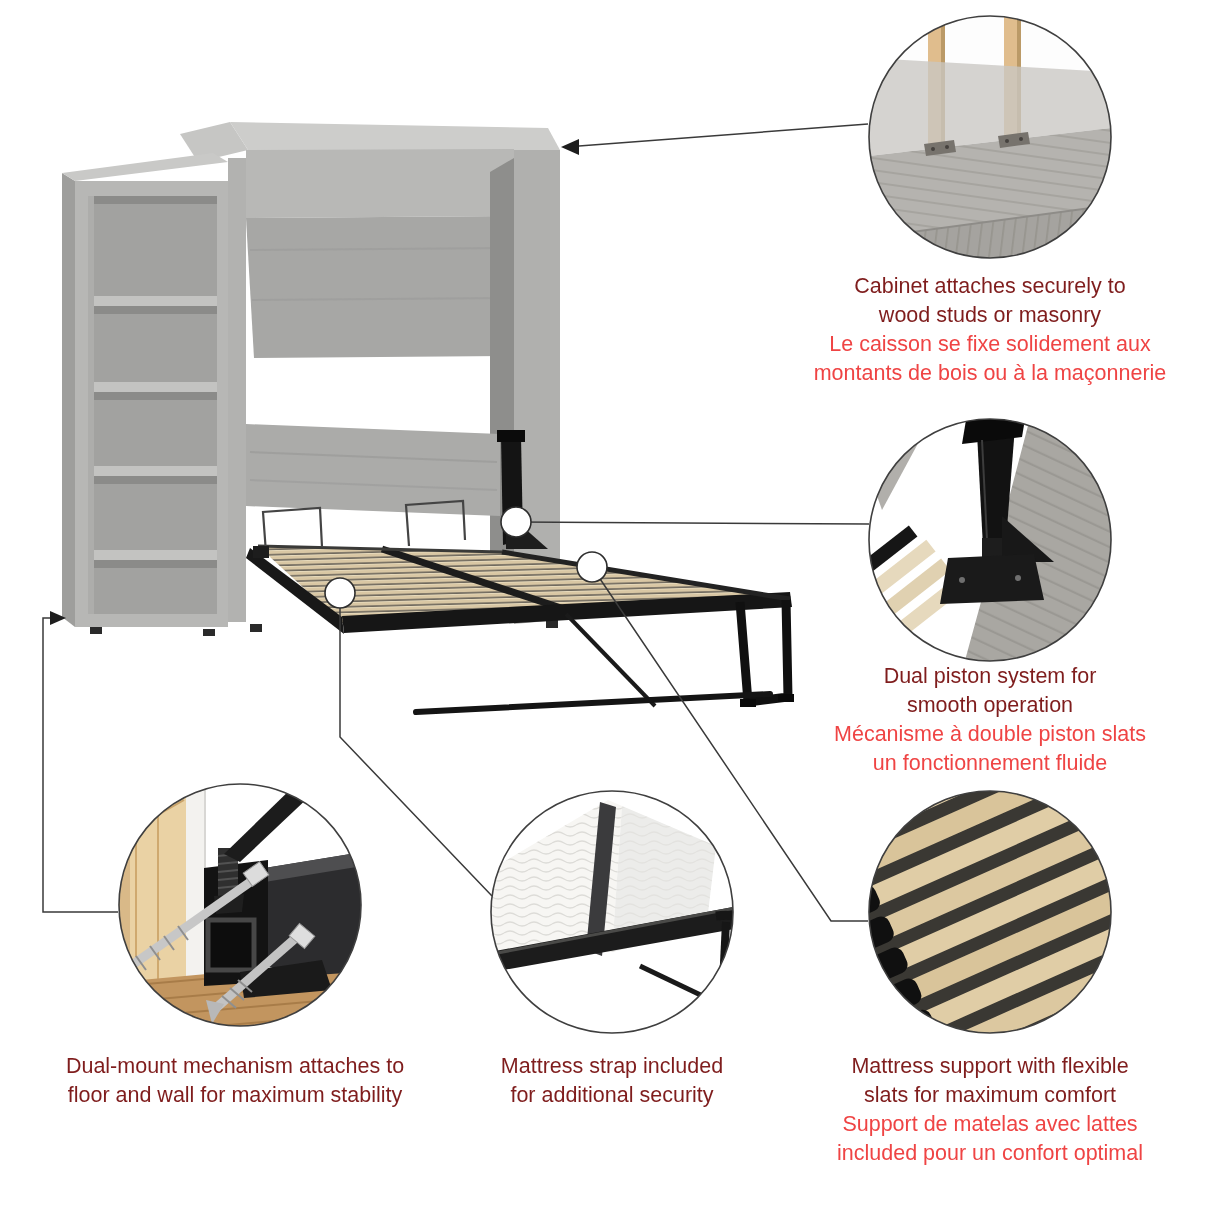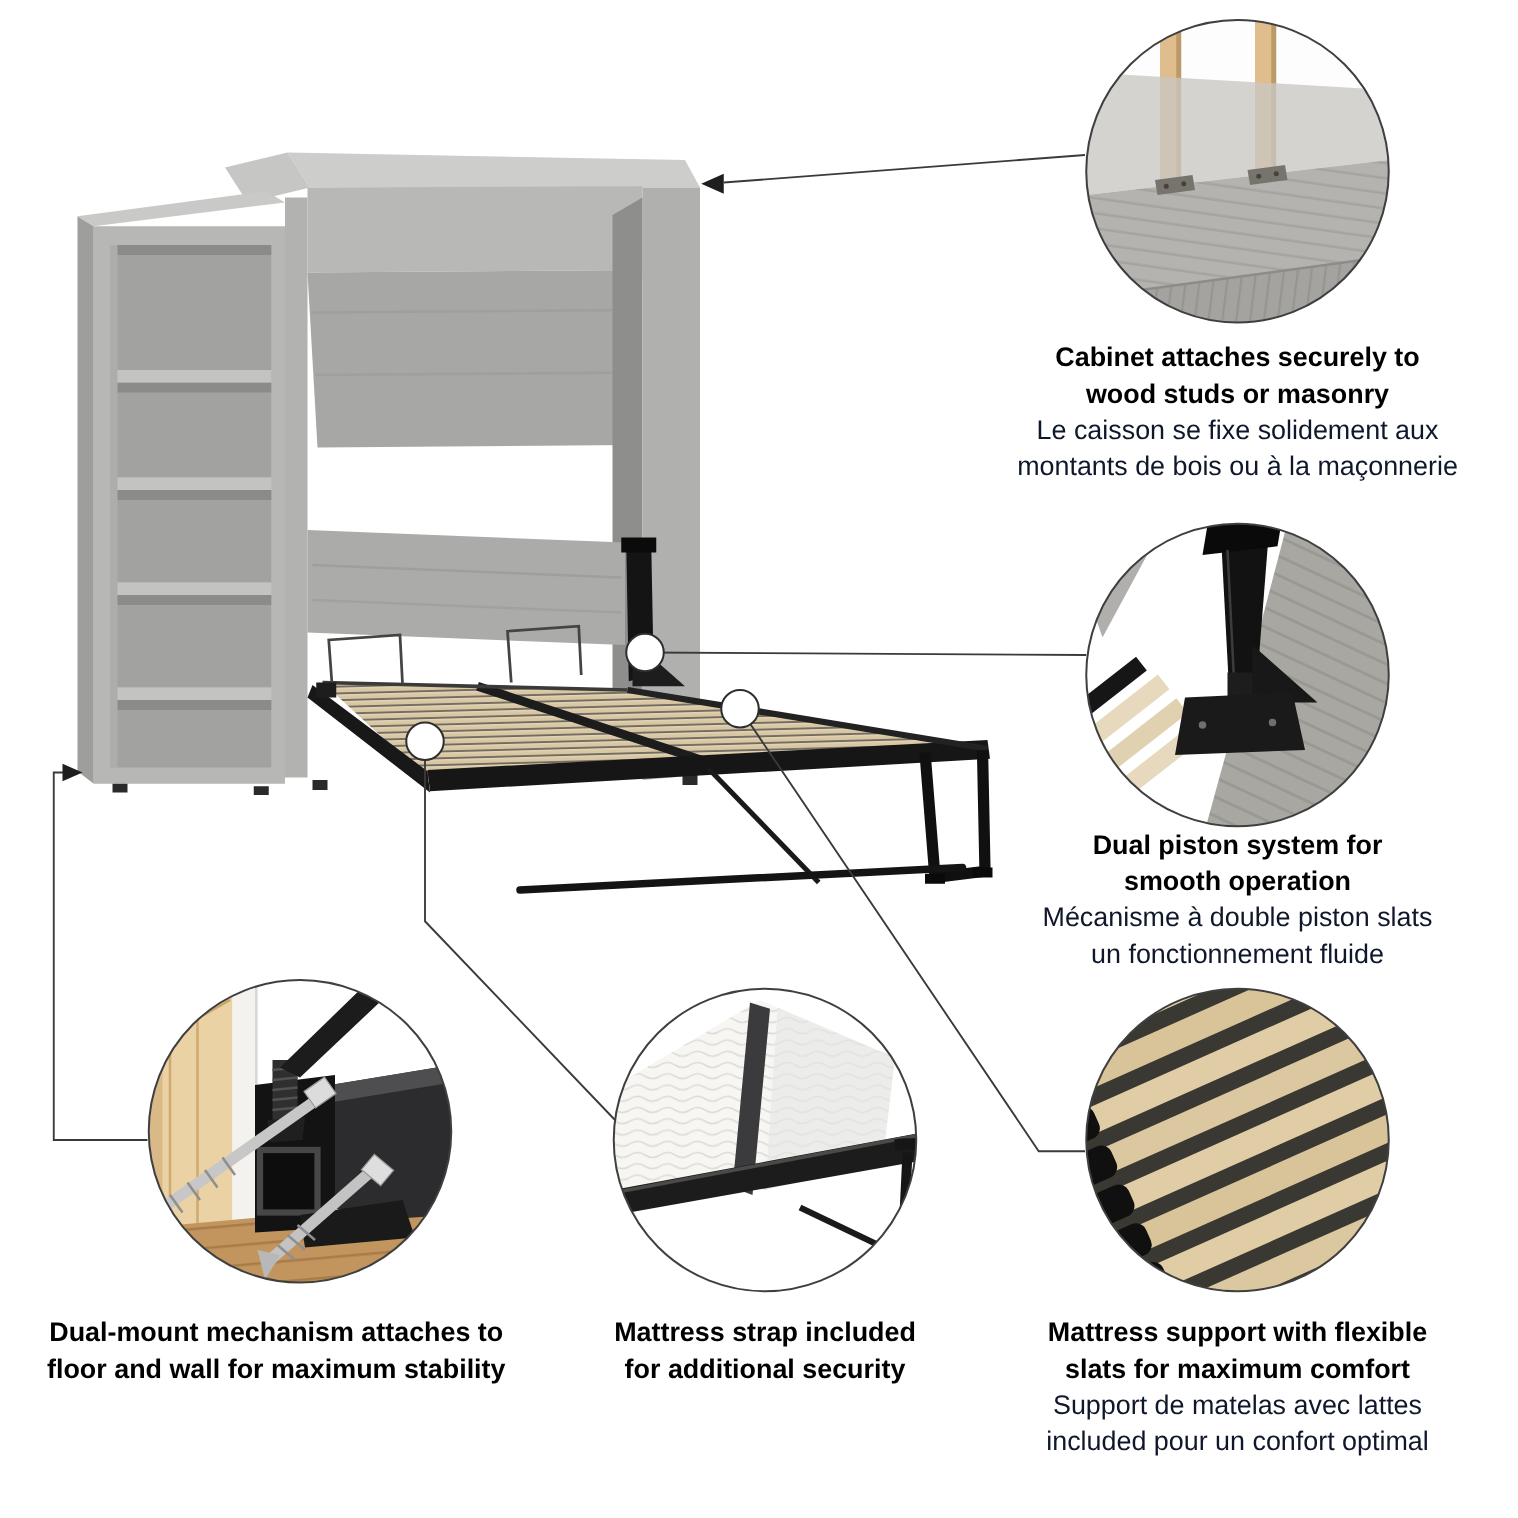--- a/index.html
+++ b/index.html
@@ -1,24 +1,24 @@
 <!DOCTYPE html>
 <html><head>
 <meta charset="utf-8">
 <style>
   html,body{margin:0;padding:0;background:#ffffff;}
   #page{position:relative;width:1214px;height:1214px;background:#fff;overflow:hidden;
         font-family:"Liberation Sans", sans-serif;}
   #scene{position:absolute;left:0;top:0;}
   .caption{position:absolute;text-align:center;line-height:29px;font-size:21.5px;}
-  .cap-en{color:#000000;white-space:pre-line;font-weight:bold;}
-  .cap-fr{color:#0f172a;white-space:pre-line;}
+  .cap-en{color:#7f1d1d;white-space:pre-line;}
+  .cap-fr{color:#ef4444;white-space:pre-line;}
   #cap-cabinet{left:772px;top:272px;width:436px;}
   #cap-piston{left:778px;top:662px;width:424px;}
-  #cap-mount{left:4px;top:1052px;width:434px;}
+  #cap-mount{left:18px;top:1052px;width:434px;}
   #cap-strap{left:450px;top:1052px;width:324px;text-align:center;}
   #cap-slats{left:782px;top:1052px;width:416px;}
 </style>
 </head>
 <body>
 
 <div id="page">
 
 <svg id="scene" width="1214" height="1214" viewBox="0 0 1214 1214" xmlns="http://www.w3.org/2000/svg">
   <defs>

